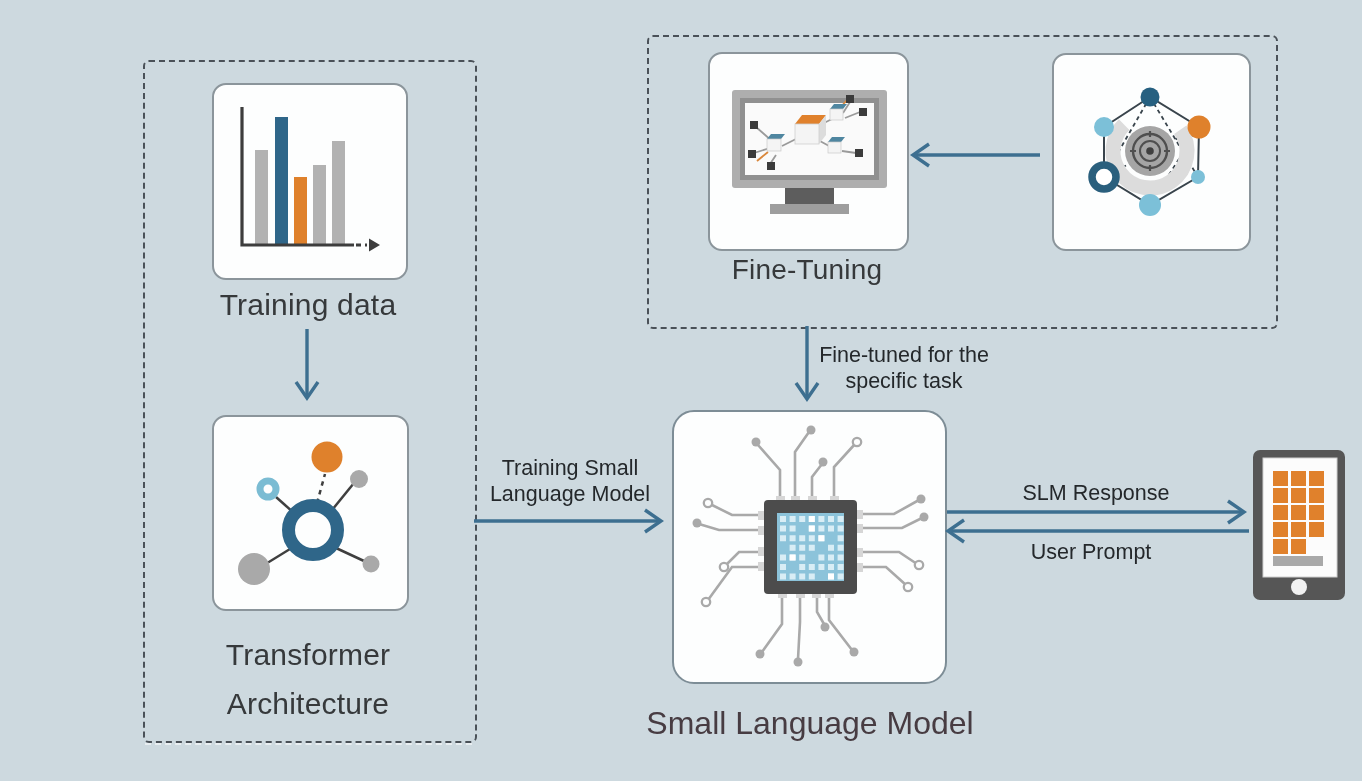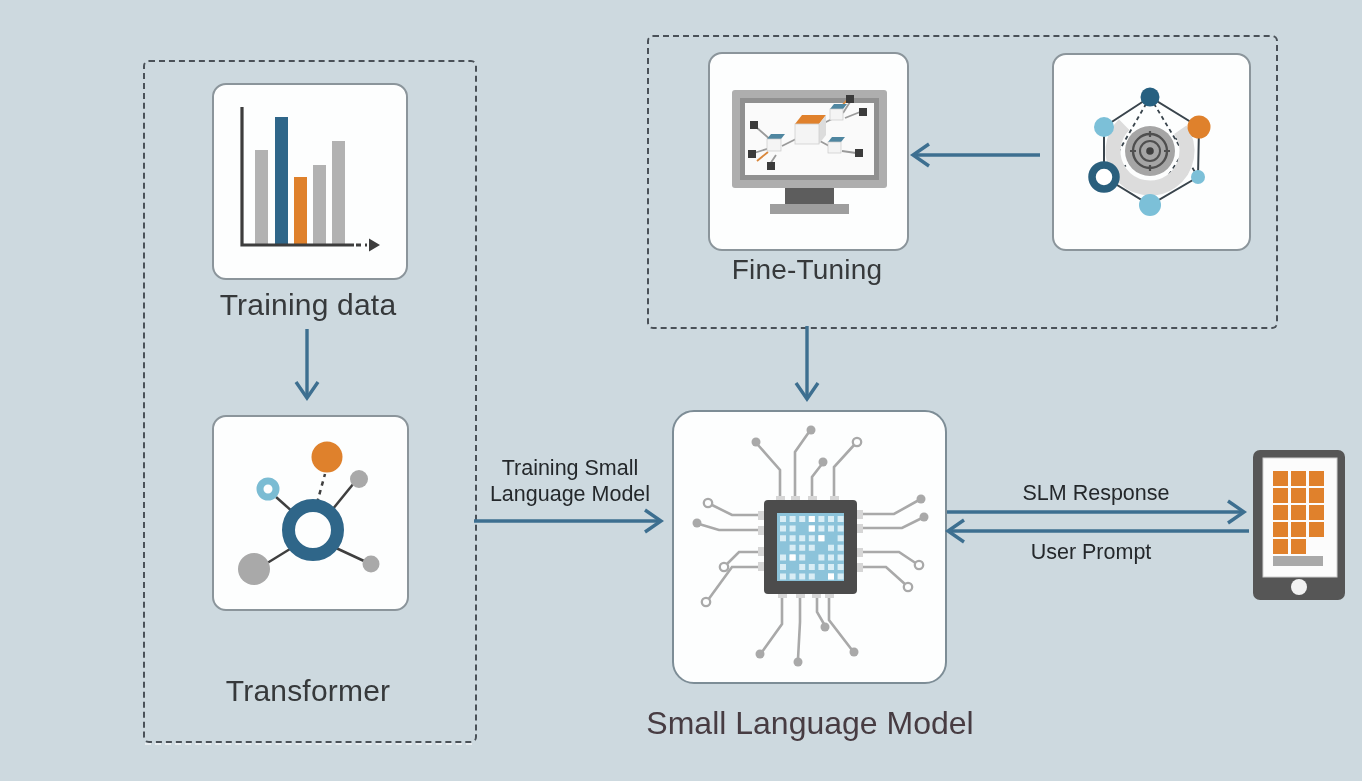--- a/index.html
+++ b/index.html
@@ -14,21 +14,21 @@
   }
   .card{
     position:absolute; background:#fdfefe;
     border:2px solid #8b959b; border-radius:14px;
   }
   .card svg{position:absolute; left:0; top:0;}
   .card-label{
     position:absolute; transform:translateX(-50%);
     font-size:30px; color:#36393b; white-space:nowrap; letter-spacing:0.2px;
   }
-  .card-label.two-line{text-align:center; line-height:49px;margin-top:36px;}
+  .card-label.two-line{text-align:center; line-height:49px;}
   .edge-label{
     position:absolute; transform:translateX(-50%);
     font-size:21.5px; color:#24282b; white-space:nowrap;
     text-align:center; line-height:26px;
   }
   .diagram-title{
     position:absolute; transform:translateX(-50%);
     font-size:32px; font-weight:400; color:#473c42; white-space:nowrap;
   }
   .white-dash{
@@ -69,20 +69,21 @@
       <circle cx="99" cy="113" r="24.5" stroke="#2f6689" stroke-width="13" fill="none"></circle>
       <circle cx="54" cy="72" r="8" stroke="#7bbcd3" stroke-width="7" fill="none"></circle>
       <circle cx="113" cy="40" r="15.5" fill="#df812c"></circle>
       <circle cx="145" cy="62" r="9" fill="#a9a9a9"></circle>
       <circle cx="40" cy="152" r="16" fill="#a9a9a9"></circle>
       <circle cx="157" cy="147" r="8.5" fill="#a9a9a9"></circle>
     </svg>
   </div>
   <div class="card-label two-line" style="left:308px; top:630px;">
     <div>Transformer</div>
+    <div>Architecture</div>
   </div>
 
   <div class="card" style="left:708px; top:52px; width:197px; height:195px;">
     <svg width="197" height="195" viewBox="0 0 197 195">
       <rect x="22" y="36" width="155" height="98" rx="3" fill="#aeaeae"></rect>
       <rect x="30" y="44" width="139" height="82" fill="#909090"></rect>
       <rect x="35" y="49" width="129" height="72" fill="#fafafa"></rect>
       <rect x="75" y="134" width="49" height="16" fill="#5d5d5d"></rect>
       <rect x="60" y="150" width="79" height="10" fill="#9e9e9e"></rect>
 
@@ -238,16 +239,20 @@
     <g stroke="#3d6f90" stroke-width="3.4" fill="none">
       <path d="M1249,531 H951"></path>
         <path d="M964,520 L948,531 L964,542"></path>
     </g>
   </svg>
 
   <div class="edge-label" style="left:570px; top:455px;text-align:center;">
     <div>Training Small</div>
     <div>Language Model</div>
   </div>
+  <div class="edge-label" style="left:904px; top:342px;">
+    <div>Fine-tuned for the</div>
+    <div>specific task</div>
+  </div>
   <div class="edge-label" style="left:1096px; top:480px;">SLM Response</div>
   <div class="edge-label" style="left:1091px; top:539px;">User Prompt</div>
 
 </div>
 
 </body></html>

